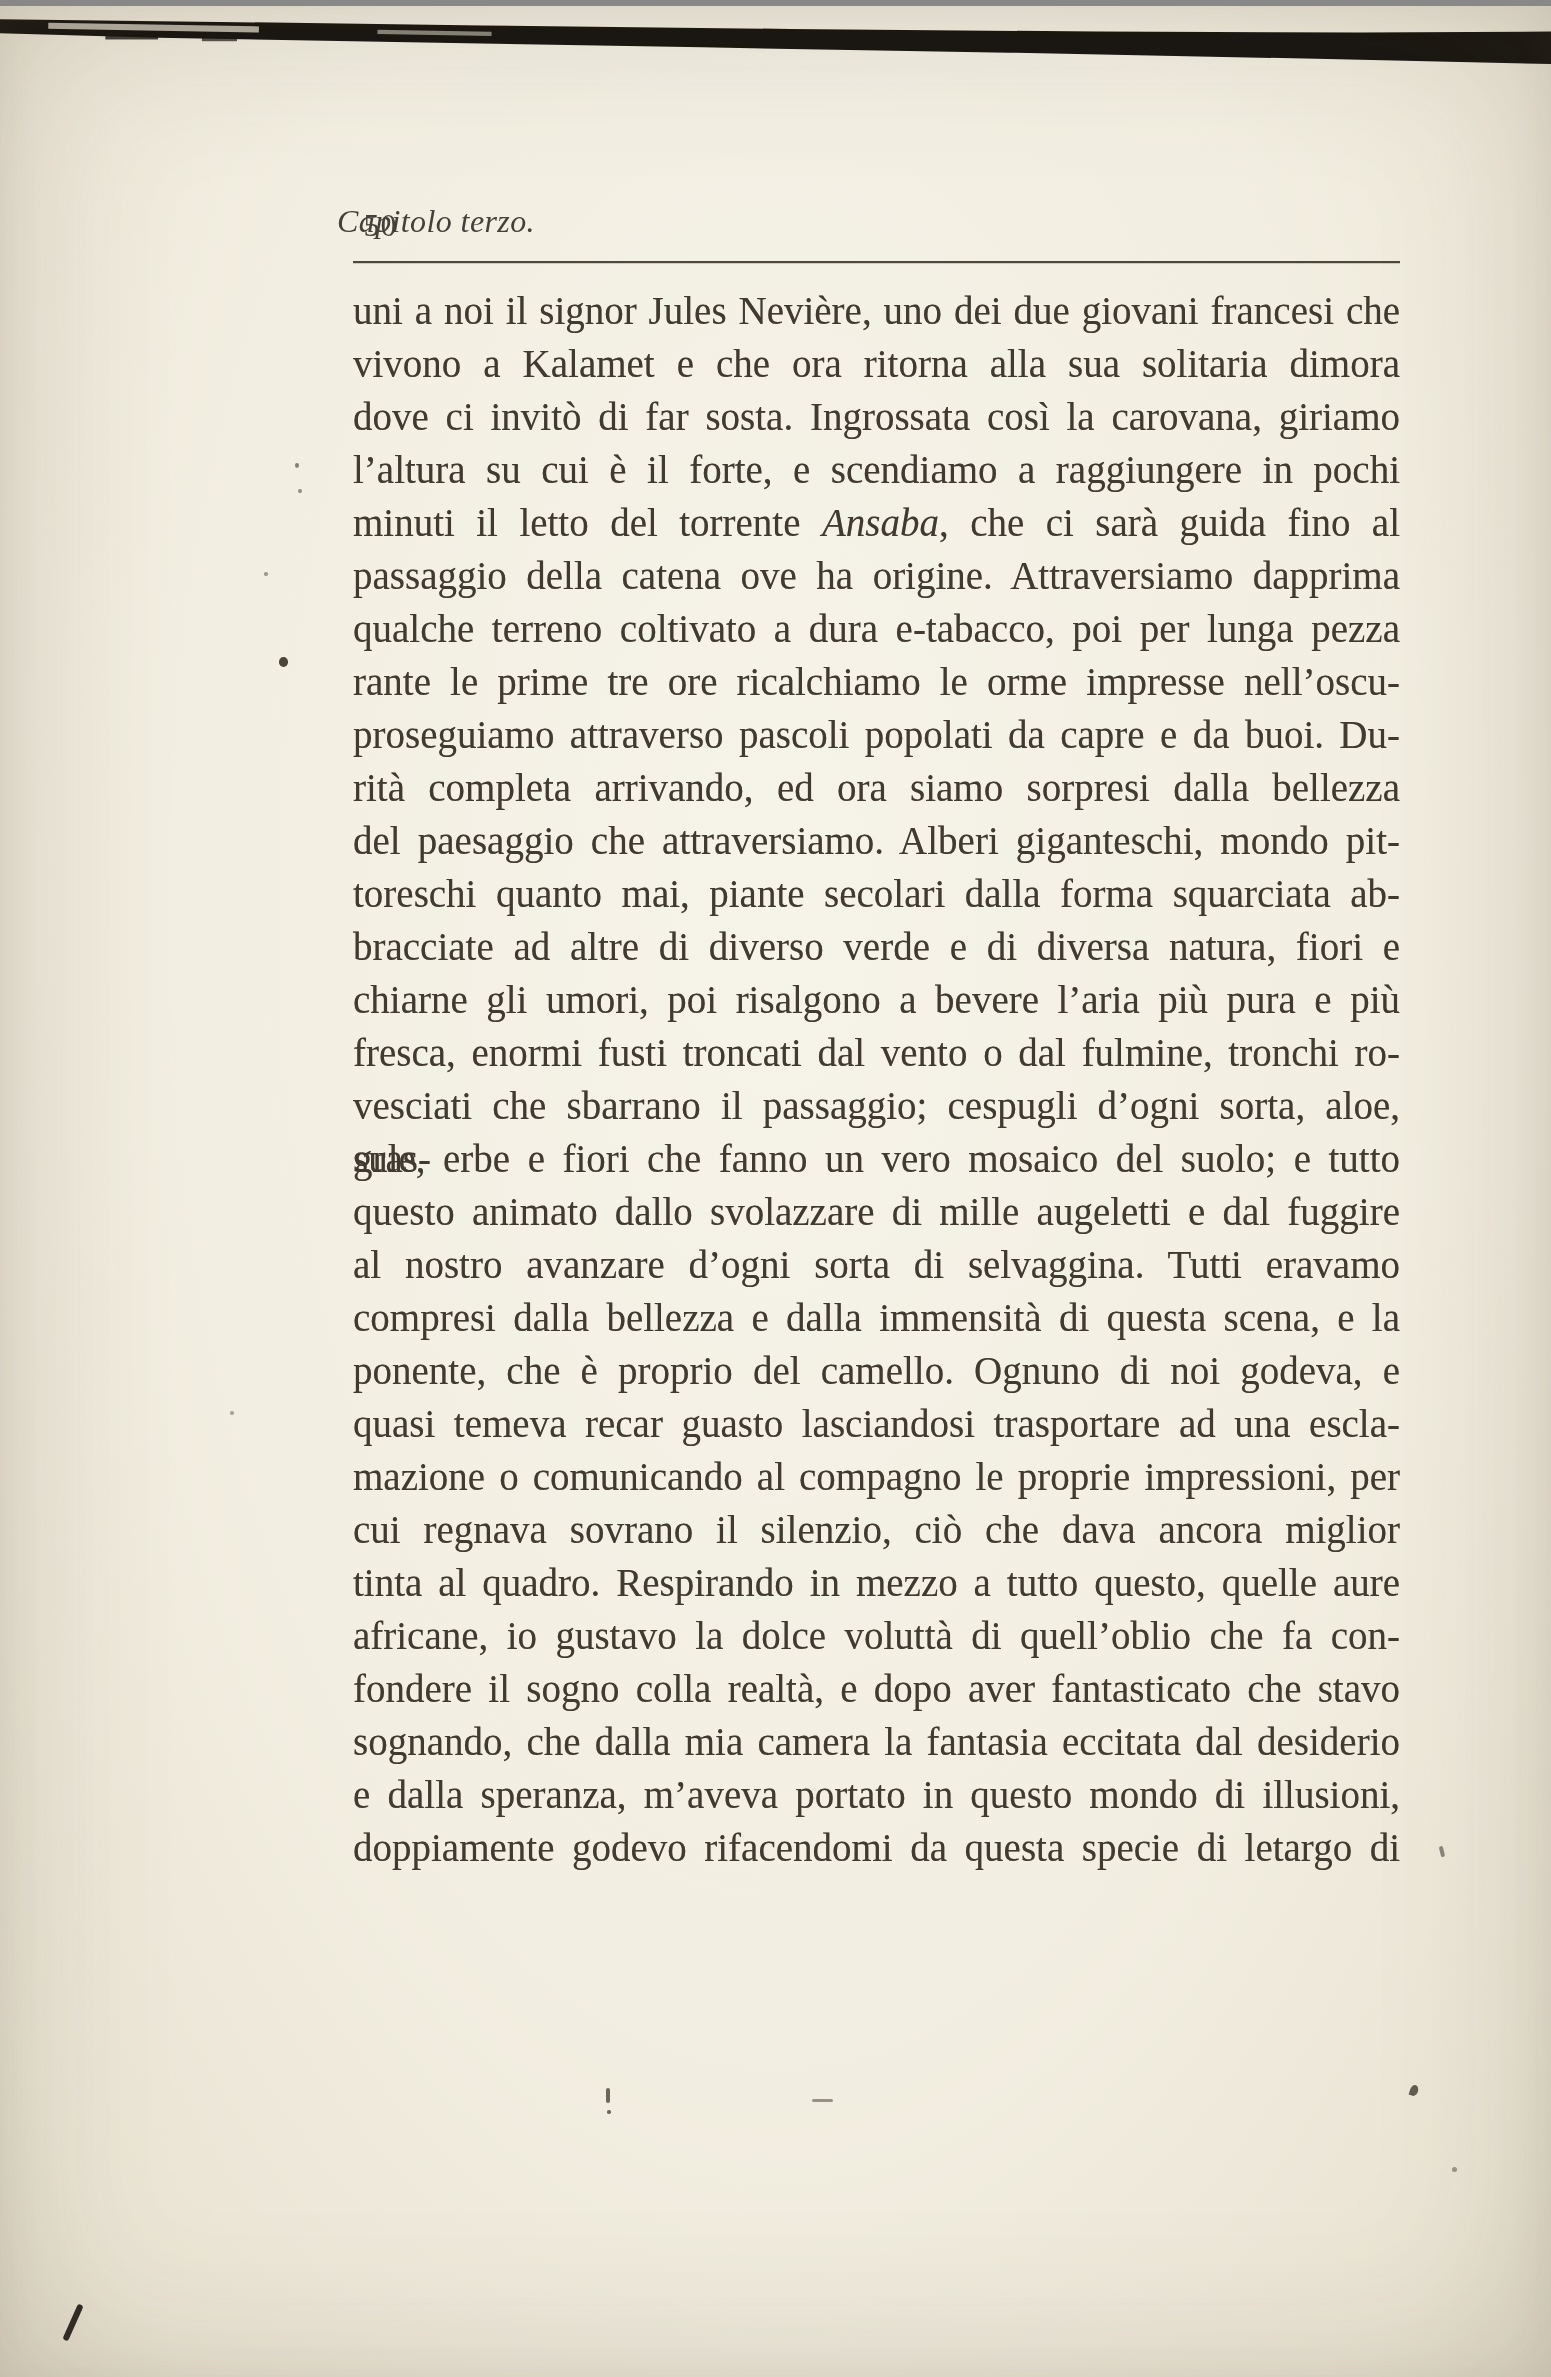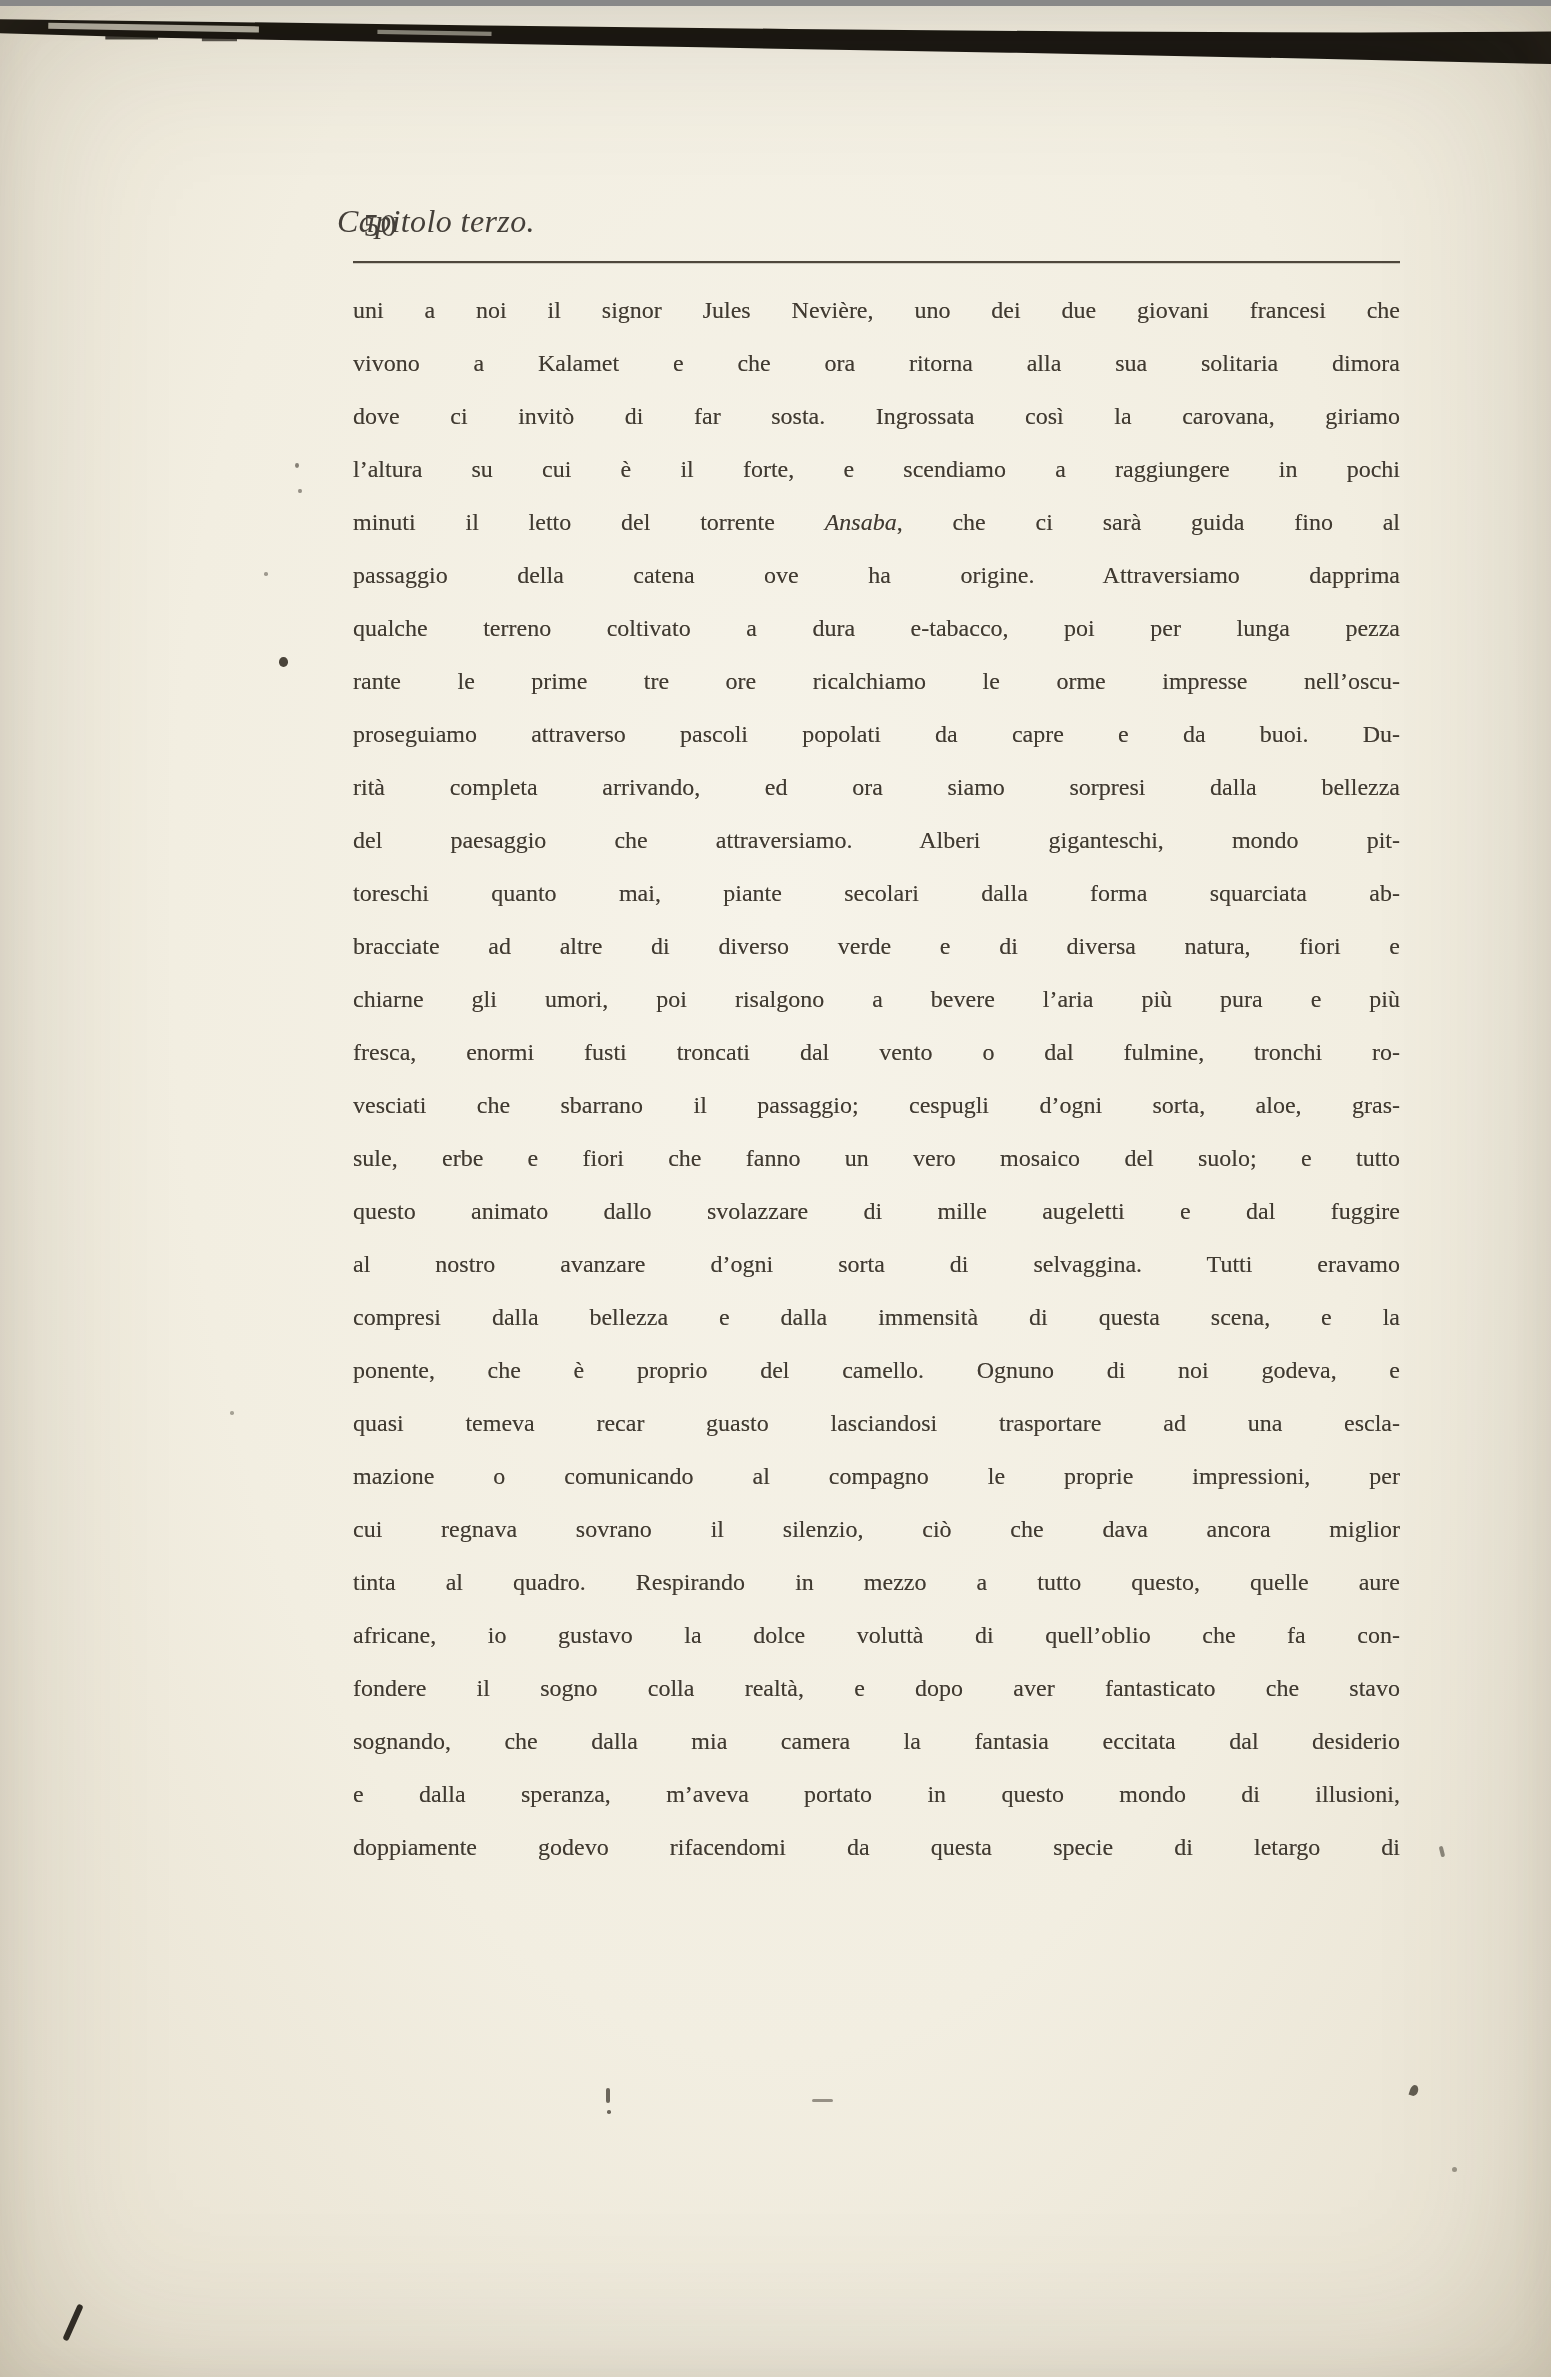--- a/index.html
+++ b/index.html
@@ -44,21 +44,21 @@
     transform: translateX(-16px);
     letter-spacing: 0.4px;
   }
   .rule {
     border-top: 2.6px solid #4e473c;
     margin-top: 8.8px;
     box-shadow: 0 0.9px 0 rgba(78,71,60,0.25);
   }
   .body-text {
     margin-top: 21px;
-    font-size: 24px;
+    font-size: 39px;
     color: #403a31;
     text-shadow: 0 0 0.6px rgba(64, 54, 42, 0.45);
   }
   .body-text .line {
     height: 53px;
     line-height: 53px;
     text-align: justify;
     text-align-last: justify;
     white-space: normal;
   }

